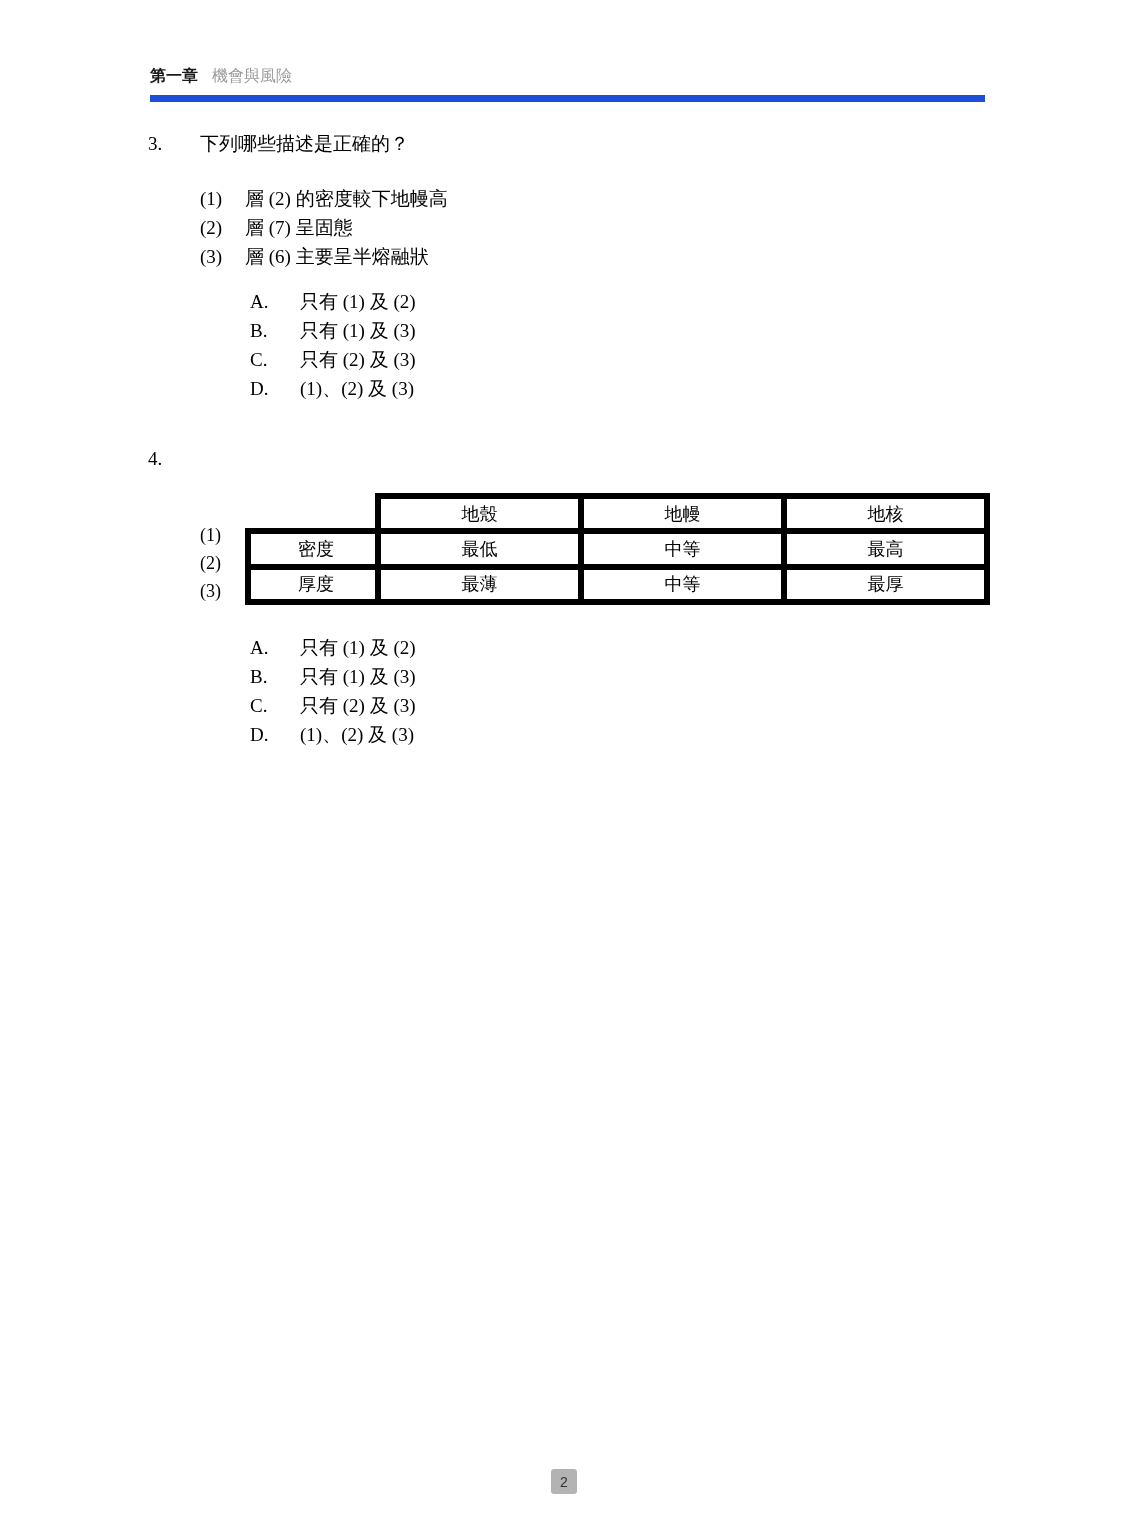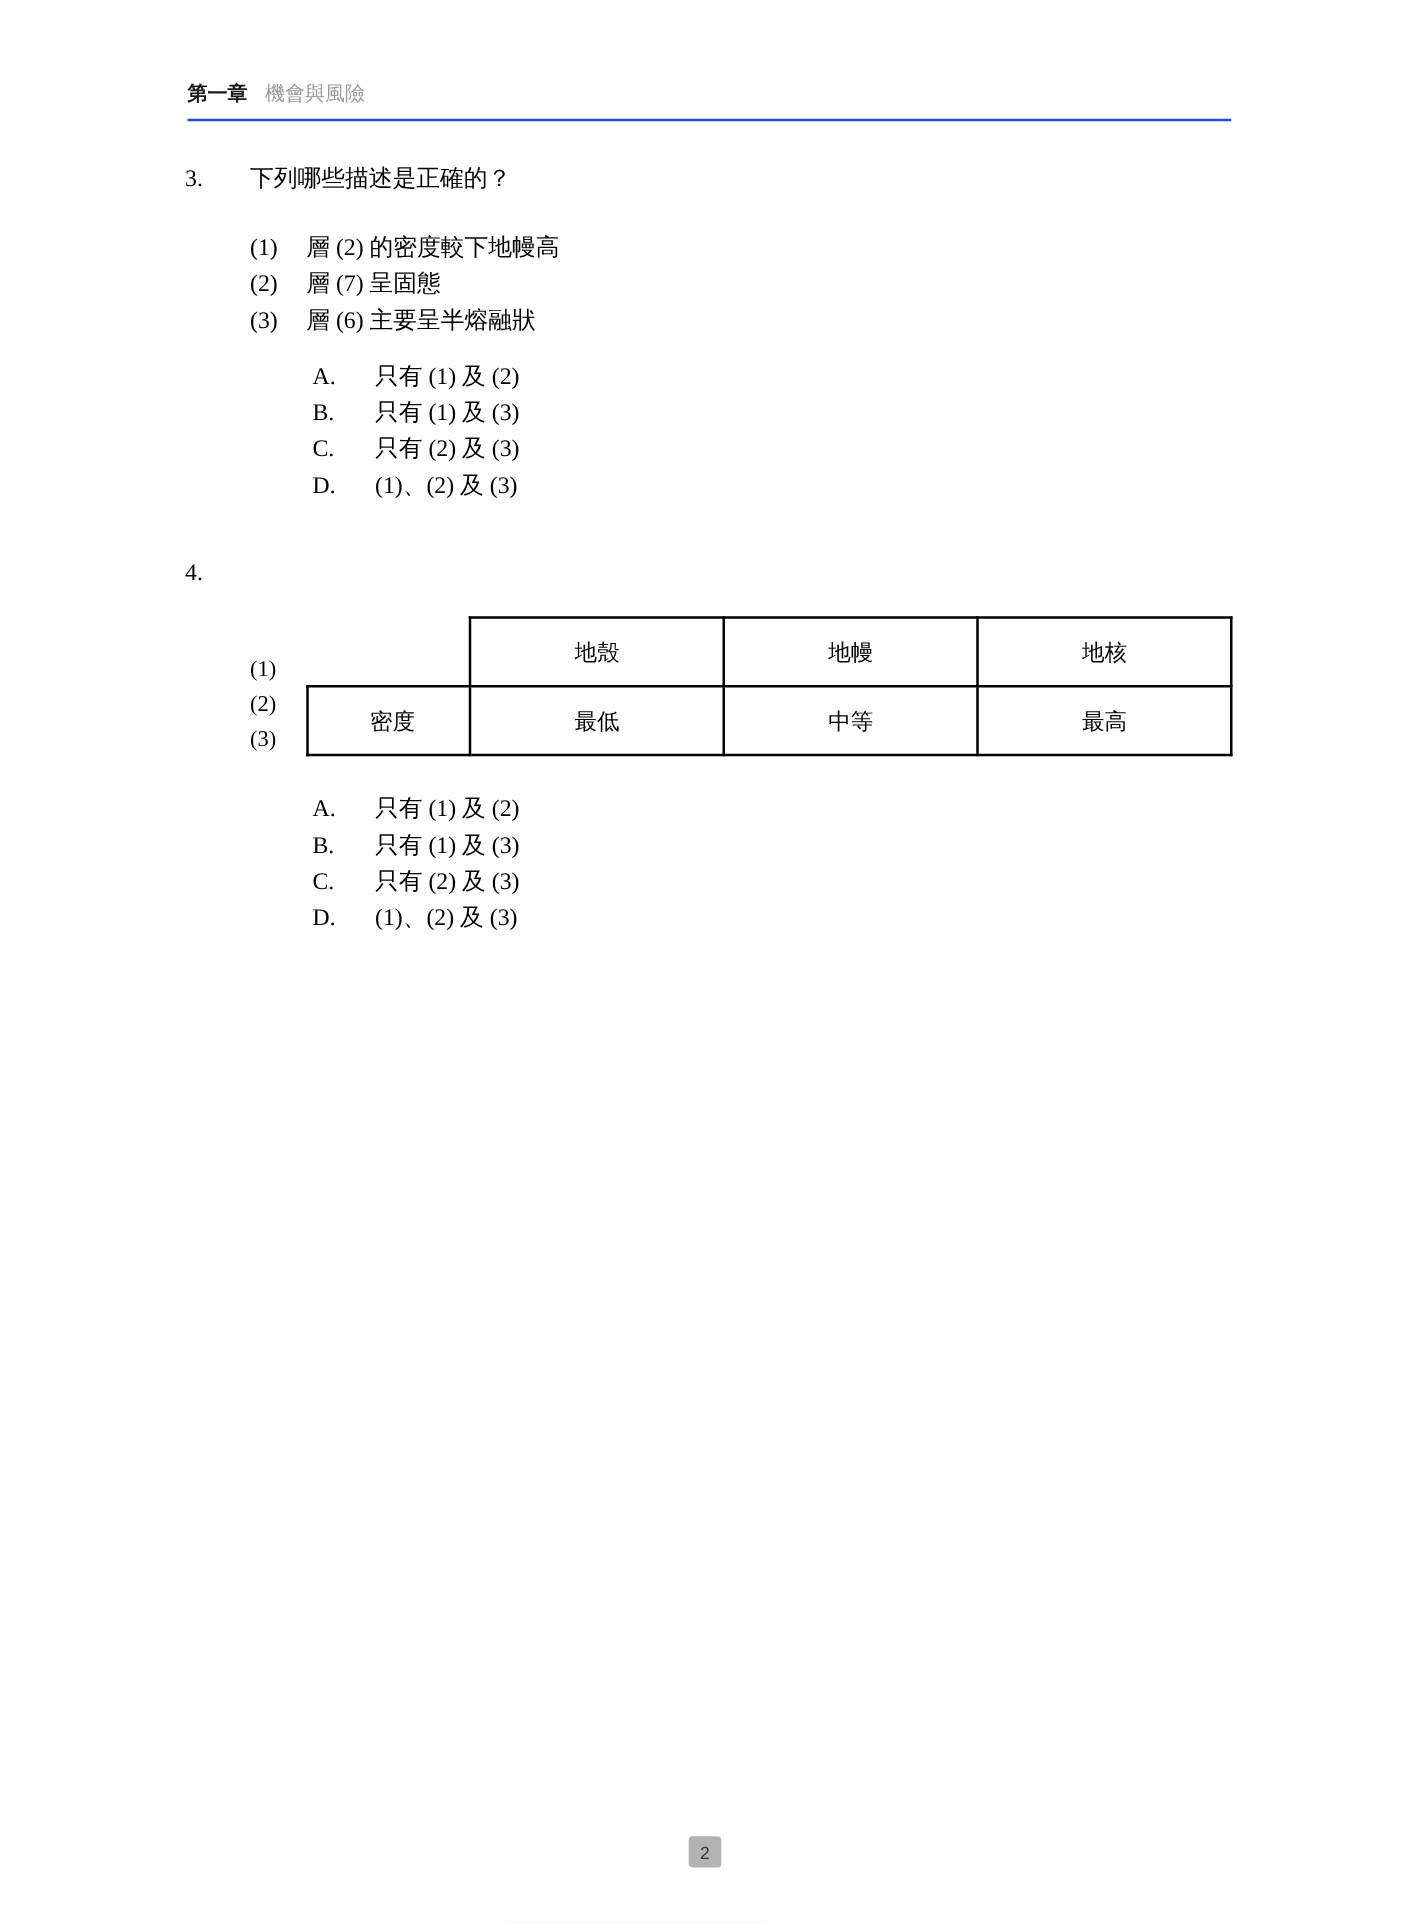--- a/index.html
+++ b/index.html
@@ -14,21 +14,21 @@
     margin: 0 auto;
     overflow: hidden;
   }
   
   .header {
     position: absolute;
     top: 66px;
     left: 150px;
     width: 835px;
     padding-bottom: 9px;
-    border-bottom: 2px solid #1d4ed8;
+    border-bottom: 7px solid #1d4ed8;
     font-size: 16px;
     line-height: 20px;
   }
   .chapter-label { color: #1a1a1a; font-weight: bold; }
   .chapter-title { color: #9a9a9a; margin-left: 14px; }
 
   
   .content {
     position: absolute;
     top: 130px;
@@ -61,21 +61,21 @@
     display: flex;
     margin-left: 52px;
     margin-top: 20px;
     font-size: 18px;
   }
   .row-labels { width: 45px; flex: 0 0 45px; }
   .row-labels .spacer { height: 28px; }
   .row-labels .row-label { height: 28px; line-height: 28px; }
   table.q4-table { border-collapse: collapse; table-layout: fixed; }
   .q4-table td {
-    border: 2px solid #000000;
+    border: 6px solid #000000;
     height: 28px;
     text-align: center;
     vertical-align: middle;
     font-size: 18px;
     padding: 0;
   }
   .q4-table td.corner { border: none; }
   .q4-table td.rowheader {
     width: 130px;
     text-align: center;
@@ -173,20 +173,26 @@
               <td class="datacol">地殼</td>
               <td class="datacol">地幔</td>
               <td class="datacol">地核</td>
             </tr>
             <tr>
               <td class="rowheader">密度</td>
               <td class="datacol">最低</td>
               <td class="datacol">中等</td>
               <td class="datacol">最高</td>
             </tr>
+            <tr>
+              <td class="rowheader">厚度</td>
+              <td class="datacol">最薄</td>
+              <td class="datacol">中等</td>
+              <td class="datacol">最厚</td>
+            </tr>
           </tbody>
         </table>
       </div>
 
       <div class="options q4-options">
         <div class="option">
           <span class="o-label">A.</span>
           <span>只有 (1) 及 (2)</span>
         </div>
         <div class="option">

